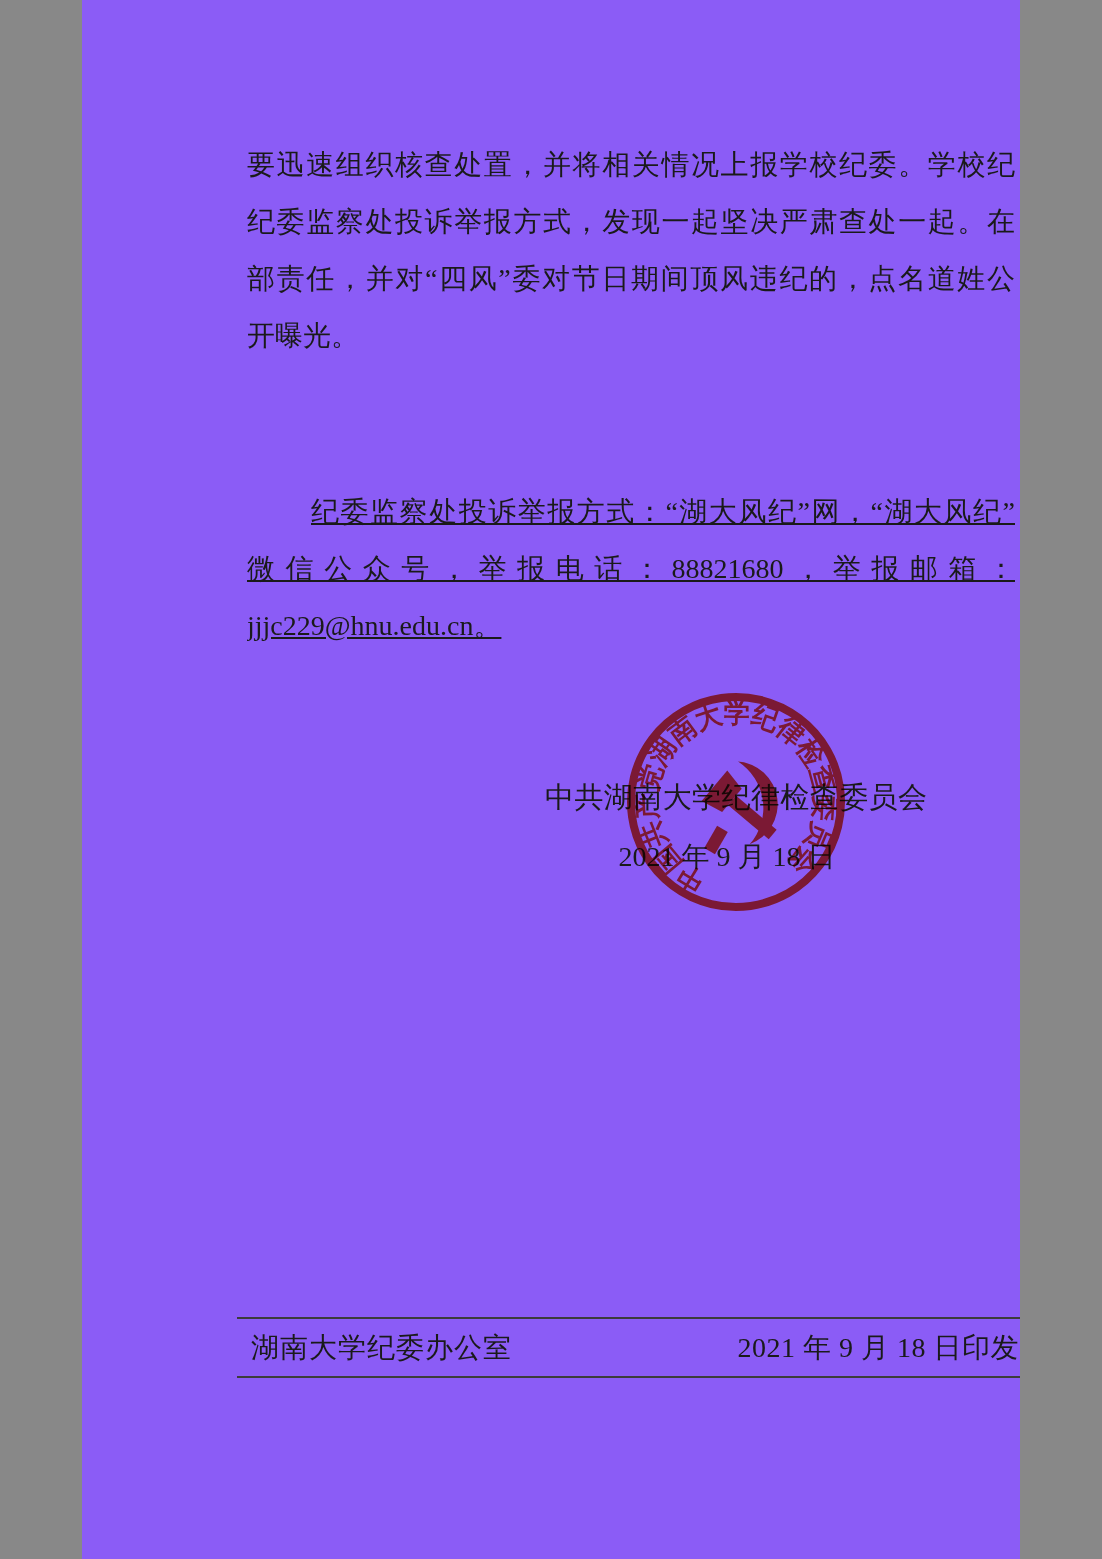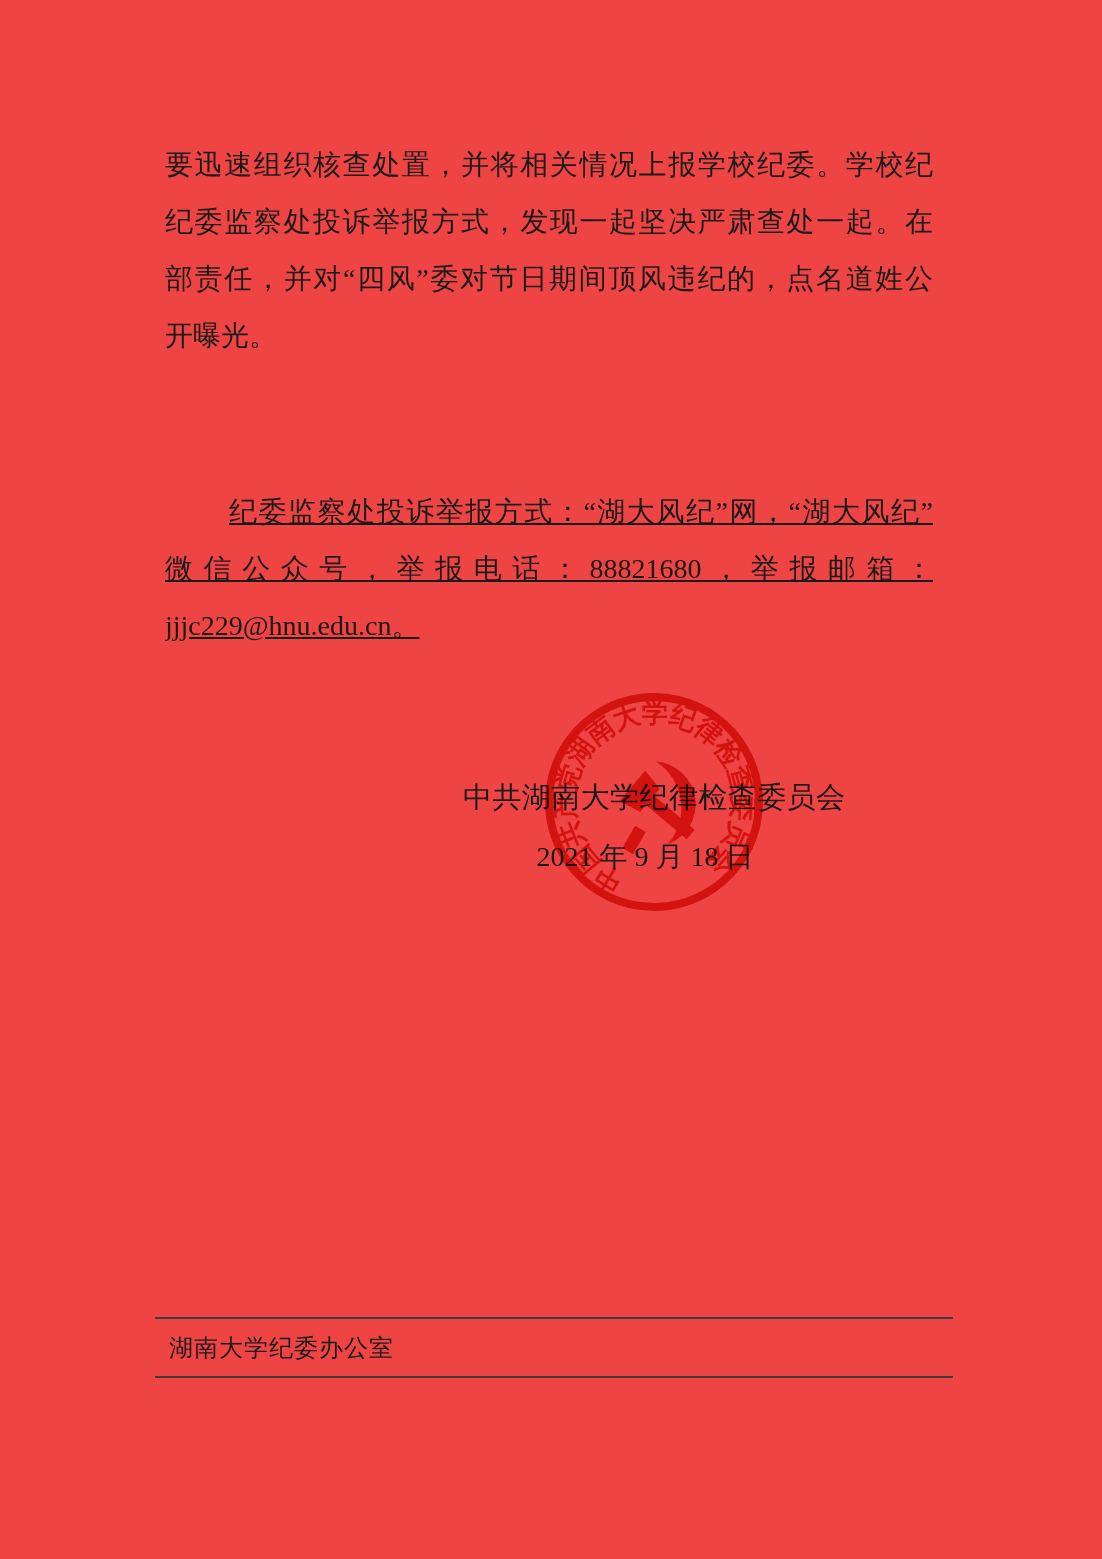--- a/index.html
+++ b/index.html
@@ -1,21 +1,21 @@
 <!DOCTYPE html>
 <html><head>
 <meta charset="utf-8">
 <style>
   html, body { margin: 0; padding: 0; background: #888; }
   .page {
     position: relative;
-    width: 1102px;
+    width: 938px;
     height: 1559px;
     margin: 0 auto;
-    background: #ef4444;
+    background: #8b5cf6;
     overflow: hidden;
     font-family: "Liberation Serif", "DejaVu Serif", serif;
     color: #1a1a1a;
   }
   .para {
     position: absolute;
     left: 165px;
     width: 768px;
     font-size: 28px;
   }
@@ -78,21 +78,21 @@
     top: 1317px;
     width: 798px;
     height: 61px;
     box-sizing: border-box;
     border-top: 2px solid #3c3c3c;
     border-bottom: 2px solid #3c3c3c;
     display: flex;
     justify-content: space-between;
     align-items: center;
     padding: 0 16px 0 14px;
-    font-size: 24px;
+    font-size: 28px;
   }
   .footer .issuer { letter-spacing: 1px; }
   .footer .printdate { letter-spacing: 0.5px; }
 </style>
 </head>
 <body>
 
 <div class="page">
 
   <div class="para" id="para1">
@@ -126,15 +126,16 @@
       </g>
       <g transform="rotate(-42)">
         <rect x="-6.5" y="-6" width="13" height="56" fill="#df3425"></rect>
         <path d="M -21,-30 L 21,-30 L 16,-6 L -16,-6 Z" fill="#df3425"></path>
       </g>
     </g>
   </svg>
 
   <div class="footer">
     <span class="issuer">湖南大学纪委办公室</span>
+    <span class="printdate">2021 年 9 月 18 日印发</span>
   </div>
 
 </div>
 
 </body></html>

